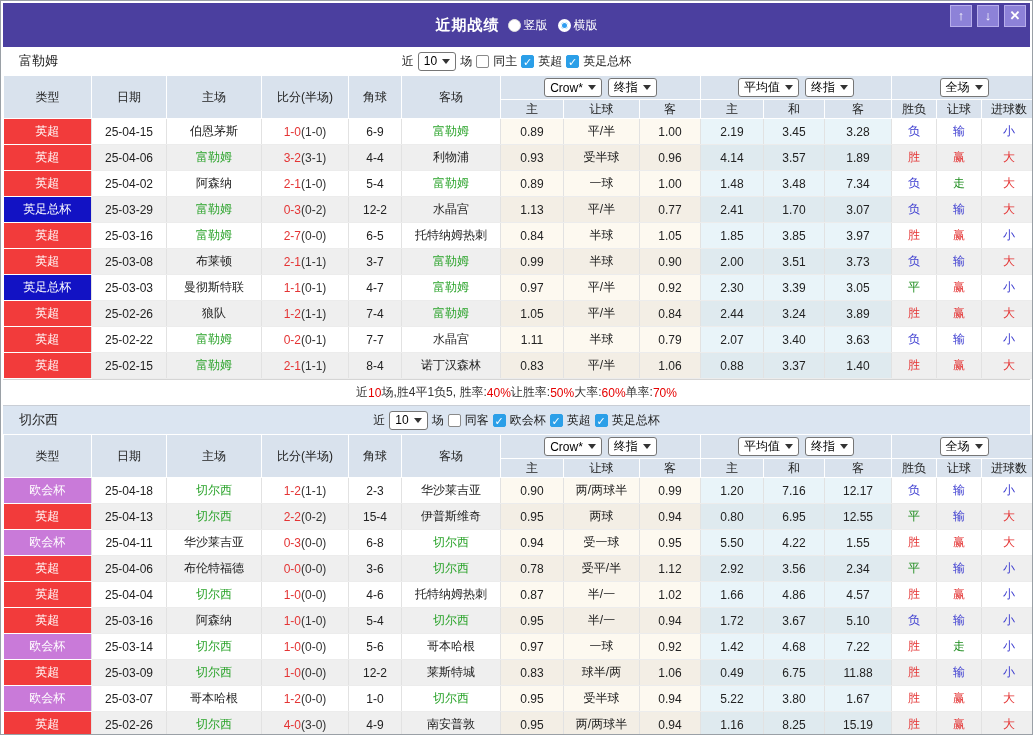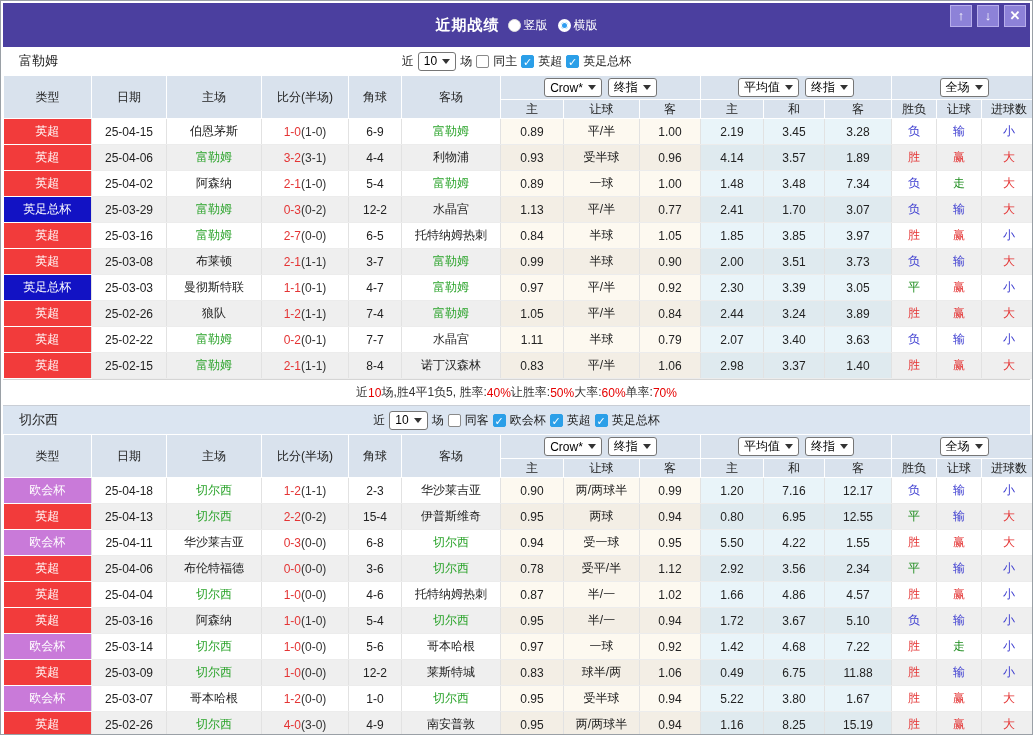--- a/index.html
+++ b/index.html
@@ -321,21 +321,21 @@
             <tr>
     <td class="type-badge" style="background: rgb(242, 59, 59);">英超</td>
     <td>25-02-15</td>
     <td class="team-green">富勒姆</td>
     <td><span class="ft-score">2-1</span><span class="ht-score">(1-1)</span></td>
     <td>8-4</td>
     <td>诺丁汉森林</td>
     <td class="crow">0.83</td>
     <td class="crow">平/半</td>
     <td class="crow">1.06</td>
-    <td class="avg">2.98</td>
+    <td class="avg">0.88</td>
     <td class="avg">3.37</td>
     <td class="avg">1.40</td>
     <td class="res-red">胜</td>
     <td class="res-red">赢</td>
     <td class="res-red">大</td>
   </tr>
           </tbody>
     </table>
     <div class="summary-row">
           <span>近</span>

